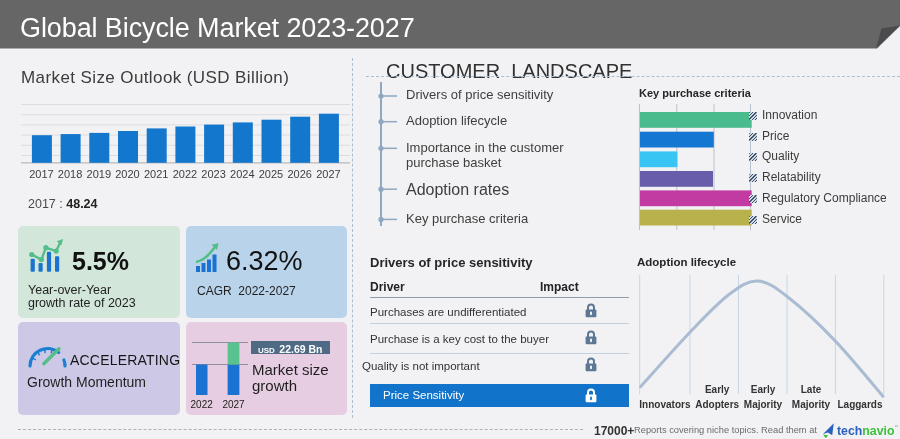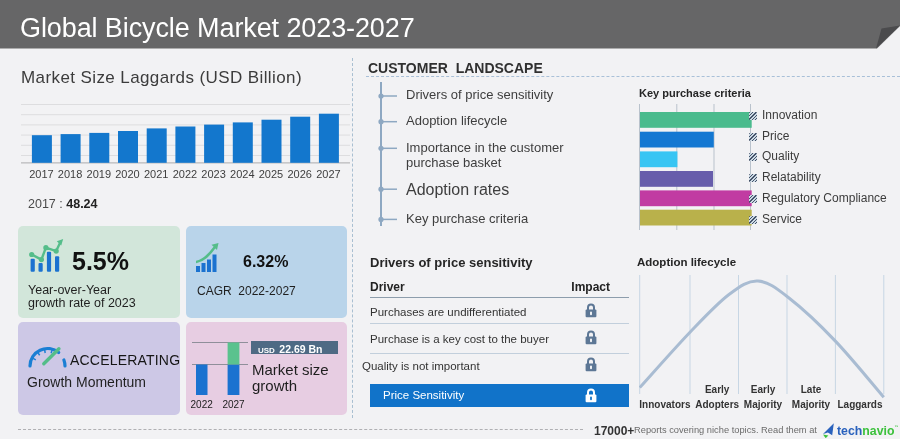--- a/index.html
+++ b/index.html
@@ -7,21 +7,21 @@
 .abs{position:absolute}
 </style></head>
 <body>
 
 <svg class="abs" style="left:0;top:0" width="900" height="50">
   <polygon points="0,0 900,0 900,26 877,48.5 0,48.5" fill="#666667"></polygon>
   <polygon points="876,48.5 881.5,28.5 900,25.5" fill="#4b4b4d"></polygon>
 </svg>
 <div class="abs" style="left:20px;top:17px;font-size:27px;line-height:22px;color:#fff;letter-spacing:-0.1px">Global Bicycle Market 2023-2027</div>
 
-<div class="abs" style="left:21px;top:68px;font-size:17px;color:#3c3c3c;letter-spacing:0.4px">Market Size Laggards (USD Billion)</div>
+<div class="abs" style="left:21px;top:68px;font-size:17px;color:#3c3c3c;letter-spacing:0.4px">Market Size Outlook (USD Billion)</div>
 <svg class="abs" style="left:18px;top:96px" width="332" height="92" viewBox="0 0 332 92">
   <g stroke="#dddddf" stroke-width="1">
     <line x1="3" y1="8.5" x2="332" y2="8.5"></line>
       <line x1="3" y1="18.7" x2="332" y2="18.7"></line>
     <line x1="3" y1="28.9" x2="332" y2="28.9"></line>
       <line x1="3" y1="39.1" x2="332" y2="39.1"></line>
     <line x1="3" y1="49.3" x2="332" y2="49.3"></line>
       <line x1="3" y1="59.5" x2="332" y2="59.5"></line>
   </g>
   <line x1="3" y1="66.8" x2="332" y2="66.8" stroke="#b9b9bb" stroke-width="1.2"></line>
@@ -83,21 +83,21 @@
 <svg class="abs" style="left:196px;top:243px" width="32" height="29" viewBox="0 0 32 29">
   <g fill="#1b72d0">
     <rect x="0" y="23" width="4" height="6"></rect>
     <rect x="5.5" y="20" width="4" height="9"></rect>
     <rect x="11" y="16.5" width="4" height="12.5"></rect>
     <rect x="16.5" y="11.5" width="4" height="17.5"></rect>
   </g>
   <path d="M0,19 C8,17.5 13,12 18.5,4.5" stroke="#55bd8a" stroke-width="2.4" fill="none" stroke-linecap="round"></path>
   <polygon points="15.5,1.8 22.5,0 21,7" fill="#55bd8a"></polygon>
 </svg>
-<div class="abs" style="left:243px;top:249px;font-size:16px;line-height:25px;font-weight:bold;color:#111">6.32%</div>
+<div class="abs" style="left:226px;top:249px;font-size:27px;line-height:25px;font-weight:normal;color:#111">6.32%</div>
 <div class="abs" style="left:197px;top:284px;font-size:12px;color:#1f1f1f">CAGR&nbsp; 2022-2027</div>
 
 <svg class="abs" style="left:27px;top:341px" width="42" height="28" viewBox="0 0 42 28">
   <g stroke="#1b7fd4" stroke-width="3.2" fill="none" stroke-linecap="round">
     <path d="M3.0,25.0 A17.5,17.5 0 0 1 31.7,11.6"></path>
     <path d="M36.9,19.0 A17.5,17.5 0 0 1 38.0,25.0"></path>
   </g>
   <g stroke="#1b7fd4" stroke-width="1.5">
     <line x1="5.2" y1="16.9" x2="8.8" y2="18.8"></line>
       <line x1="10.3" y1="11.0" x2="12.7" y2="14.3"></line>
@@ -113,28 +113,28 @@
   <line x1="2" y1="6.5" x2="58" y2="6.5" stroke="#8f8f9a" stroke-width="1"></line>
   <line x1="2" y1="28.5" x2="58" y2="28.5" stroke="#8f8f9a" stroke-width="1"></line>
   <rect x="6" y="28.5" width="11.5" height="30.5" fill="#1b72d0"></rect>
   <rect x="37.6" y="28.5" width="11.8" height="30.5" fill="#1b72d0"></rect>
   <rect x="37.6" y="6.5" width="11.8" height="22" fill="#5ac28e"></rect>
   <g font-family="Liberation Sans" font-size="10" fill="#222" text-anchor="middle">
     <text x="11.7" y="72">2022</text>
       <text x="43.5" y="72">2027</text>
   </g>
 </svg>
-<div class="abs" style="left:251px;top:341px;width:87px;height:13px;background:#4e6a84;color:#fff;line-height:13px">
+<div class="abs" style="left:251px;top:341px;width:79px;height:13px;background:#4e6a84;color:#fff;line-height:13px">
   <span style="font-size:8px;font-weight:bold;margin-left:7px">USD</span> <span style="font-size:10.5px;font-weight:bold">22.69 Bn</span></div>
 <div class="abs" style="left:252px;top:362px;font-size:15px;line-height:16px;color:#1f1f1f">Market size<br>growth</div>
 
 <div class="abs" style="left:352px;top:58px;height:360px;border-left:1px dashed #a9bfd1"></div>
 <div class="abs" style="left:18px;top:429px;width:565px;border-top:1px dashed #b0b0b3"></div>
 
-<div class="abs" style="left:368px;top:60px;font-size:14px;font-weight:bold;color:#303030">CUSTOMER&nbsp; LANDSCAPE</div>
+<div class="abs" style="left:386px;top:60px;font-size:20px;font-weight:normal;color:#303030">CUSTOMER&nbsp; LANDSCAPE</div>
 <div class="abs" style="left:366px;top:76px;width:534px;border-top:1px dashed #a9c0d8"></div>
 
 <div class="abs" style="left:380px;top:82px;width:2px;height:144px;background:#8ea8c2"></div>
 <svg class="abs" style="left:377px;top:82px" width="30" height="146" viewBox="0 0 30 146">
   <g stroke="#8ea8c2" stroke-width="1.5">
     <line x1="4" y1="14" x2="20" y2="14"></line>
       <line x1="4" y1="39.7" x2="20" y2="39.7"></line>
     <line x1="4" y1="66.3" x2="20" y2="66.3"></line>
       <line x1="4" y1="107.2" x2="20" y2="107.2"></line>
     <line x1="4" y1="137.4" x2="20" y2="137.4"></line>
@@ -170,21 +170,21 @@
 </svg>
 <div class="abs" style="left:749px;top:105px;font-size:12px;color:#3c3c3c;line-height:20.7px">
 <span class="hm"></span>Innovation<br><span class="hm"></span>Price<br><span class="hm"></span>Quality<br><span class="hm"></span>Relatability<br><span class="hm"></span>Regulatory Compliance<br><span class="hm"></span>Service</div>
 <style>
 .hm{display:inline-block;width:8px;height:8px;margin-right:5px;border-radius:1px;vertical-align:-1px;
 background:repeating-linear-gradient(135deg,#44536a 0,#44536a 1px,#ccd9e4 1px,#ccd9e4 2.4px)}
 </style>
 
 <div class="abs" style="left:370px;top:255px;font-size:13px;font-weight:bold;color:#262626">Drivers of price sensitivity</div>
 <div class="abs" style="left:370px;top:280px;font-size:12px;font-weight:bold;color:#222">Driver</div>
-<div class="abs" style="left:540px;top:280px;width:70px;text-align:right;font-size:12px;font-weight:bold;color:#222">Impact</div>
+<div class="abs" style="left:540px;top:280px;width:70px;text-align:left;font-size:12px;font-weight:bold;color:#222">Impact</div>
 <div class="abs" style="left:370px;top:297px;width:259px;border-top:1.3px solid #8d9dac"></div>
 <div class="abs" style="left:370px;top:323px;width:259px;border-top:1px solid #c2cfdc"></div>
 <div class="abs" style="left:370px;top:353px;width:259px;border-top:1px solid #c2cfdc"></div>
 <div class="abs" style="left:370px;top:306px;font-size:11.5px;color:#333">Purchases are undifferentiated</div>
 <div class="abs" style="left:370px;top:333px;font-size:11.5px;color:#333">Purchase is a key cost to the buyer</div>
 <div class="abs" style="left:362px;top:360px;font-size:11.5px;color:#333">Quality is not important</div>
 <div class="abs" style="left:370px;top:383.5px;width:259px;height:23.5px;background:#1173c9"></div>
 <div class="abs" style="left:383px;top:389px;font-size:11.5px;color:#fff">Price Sensitivity</div>
 <svg class="abs" style="left:585px;top:303px" width="12" height="110" viewBox="0 0 12 110">
   <g fill="#5d7795">

